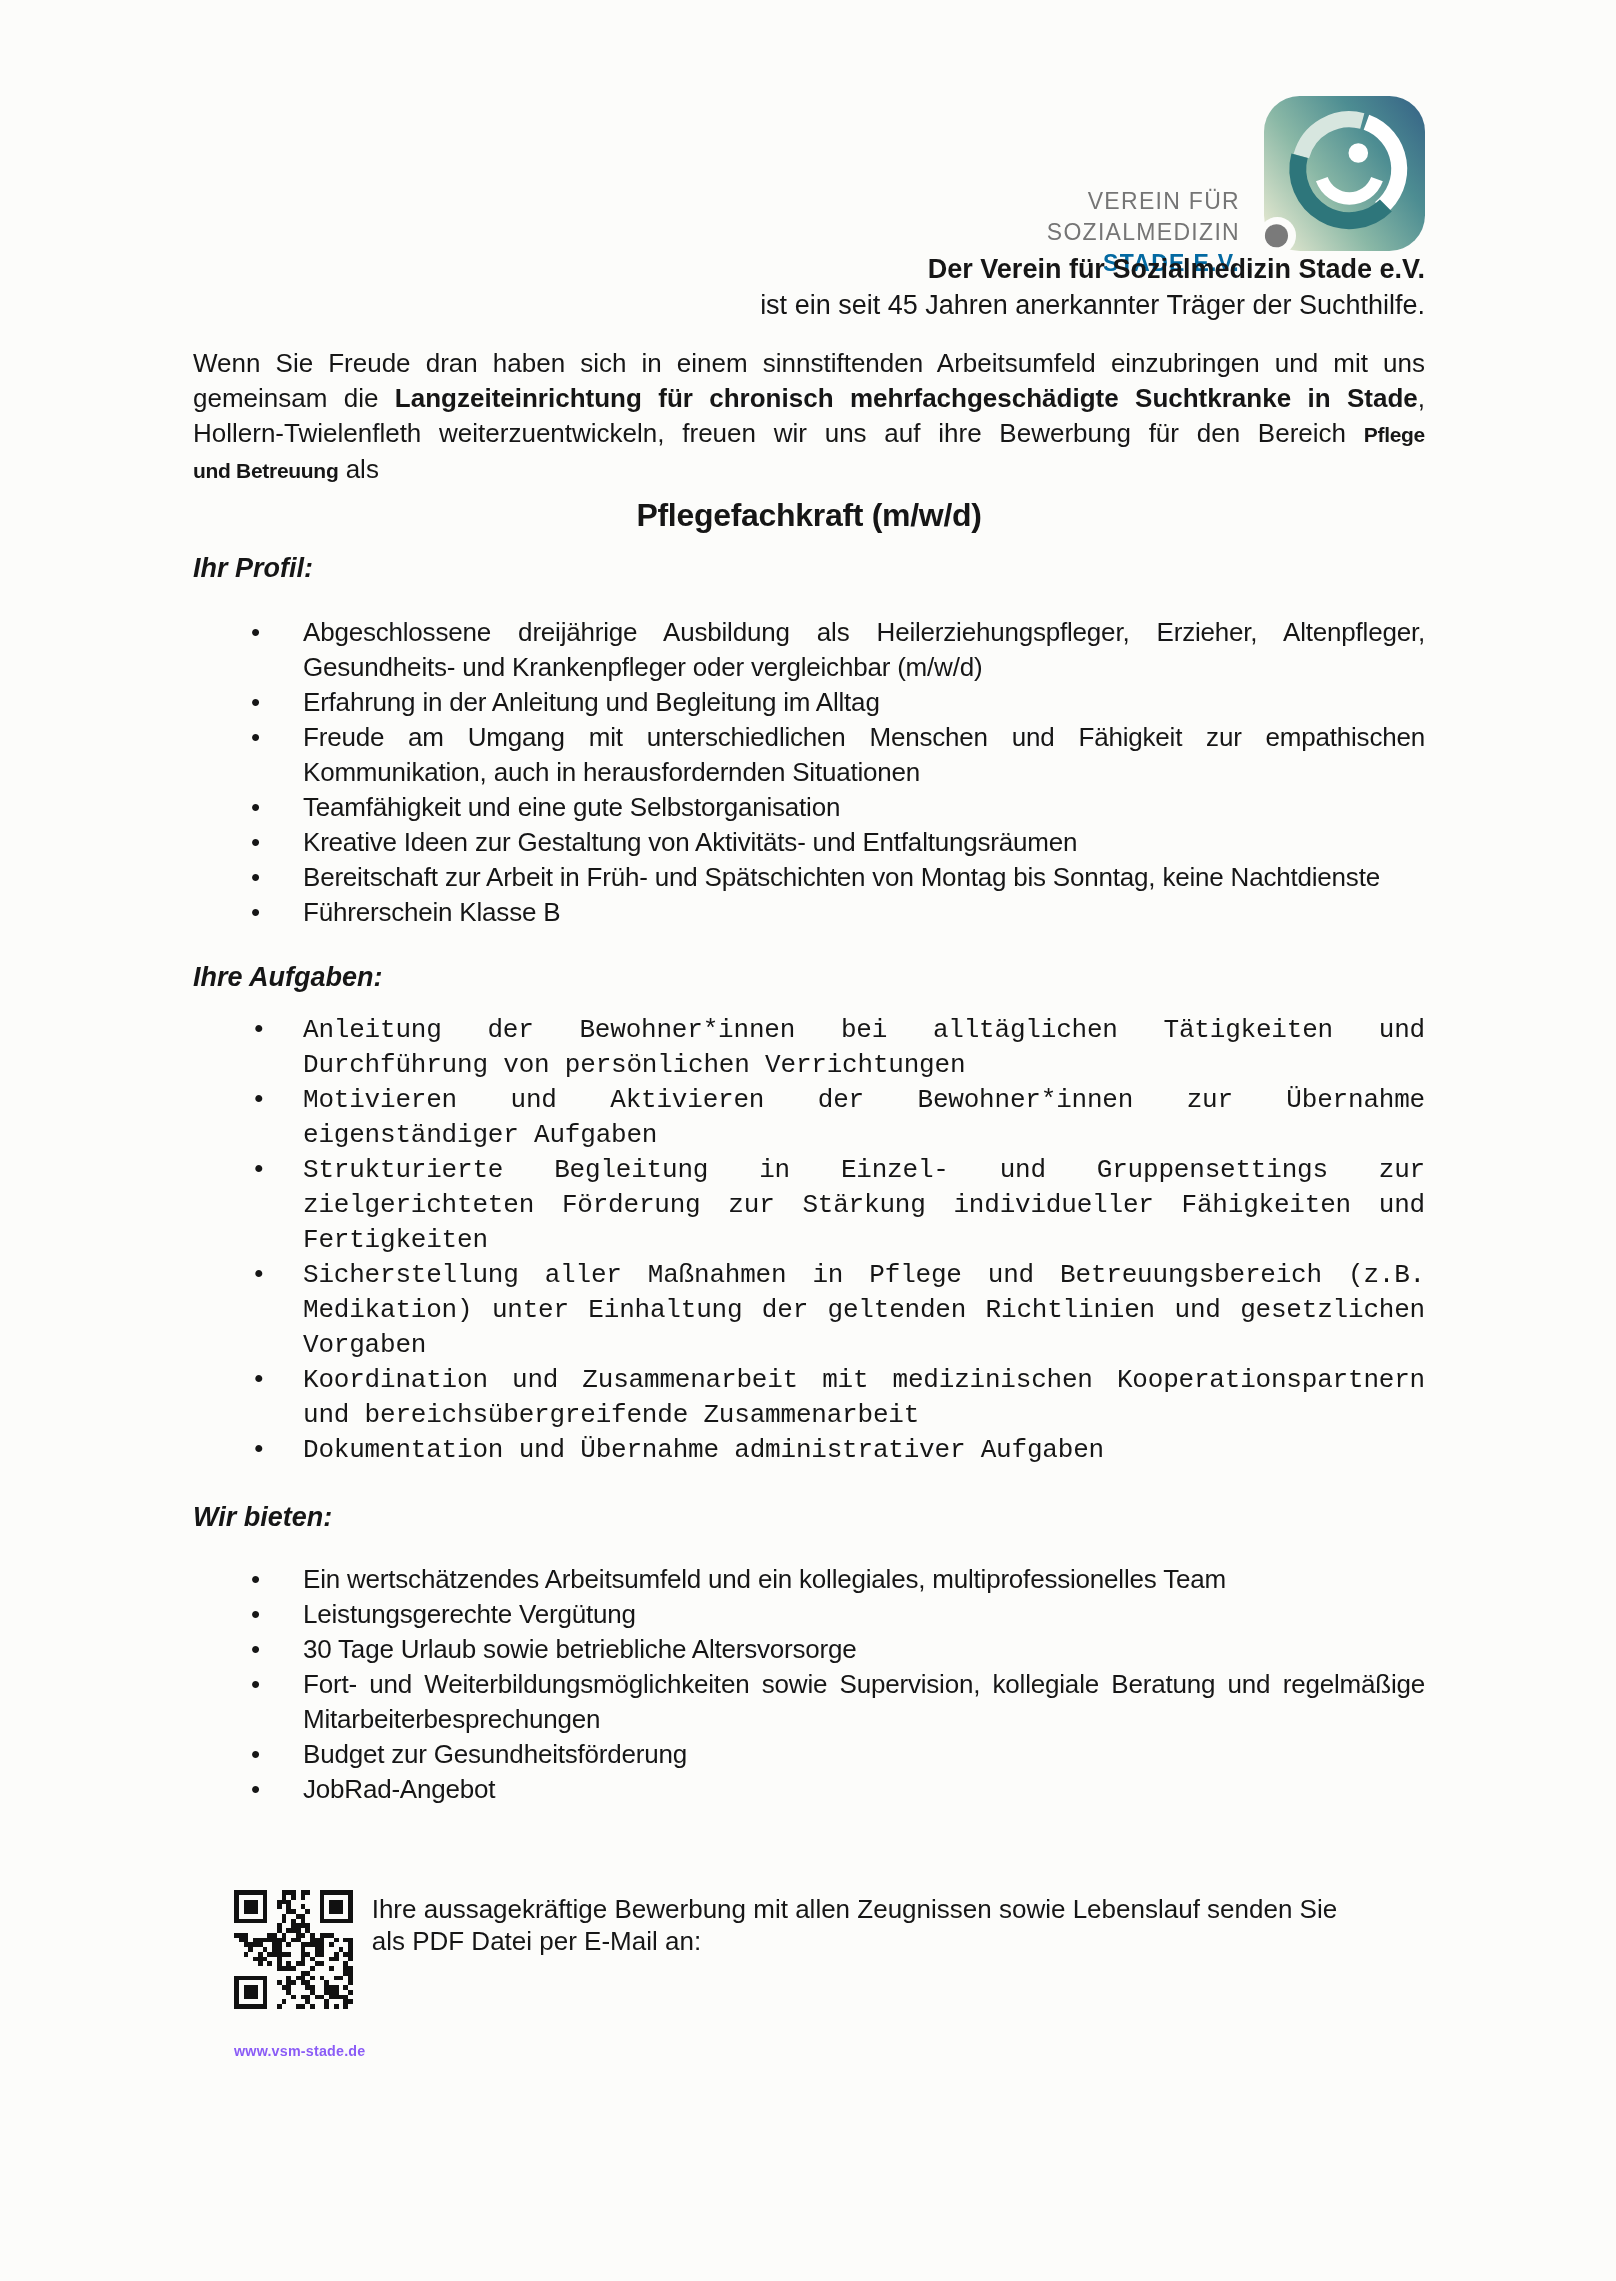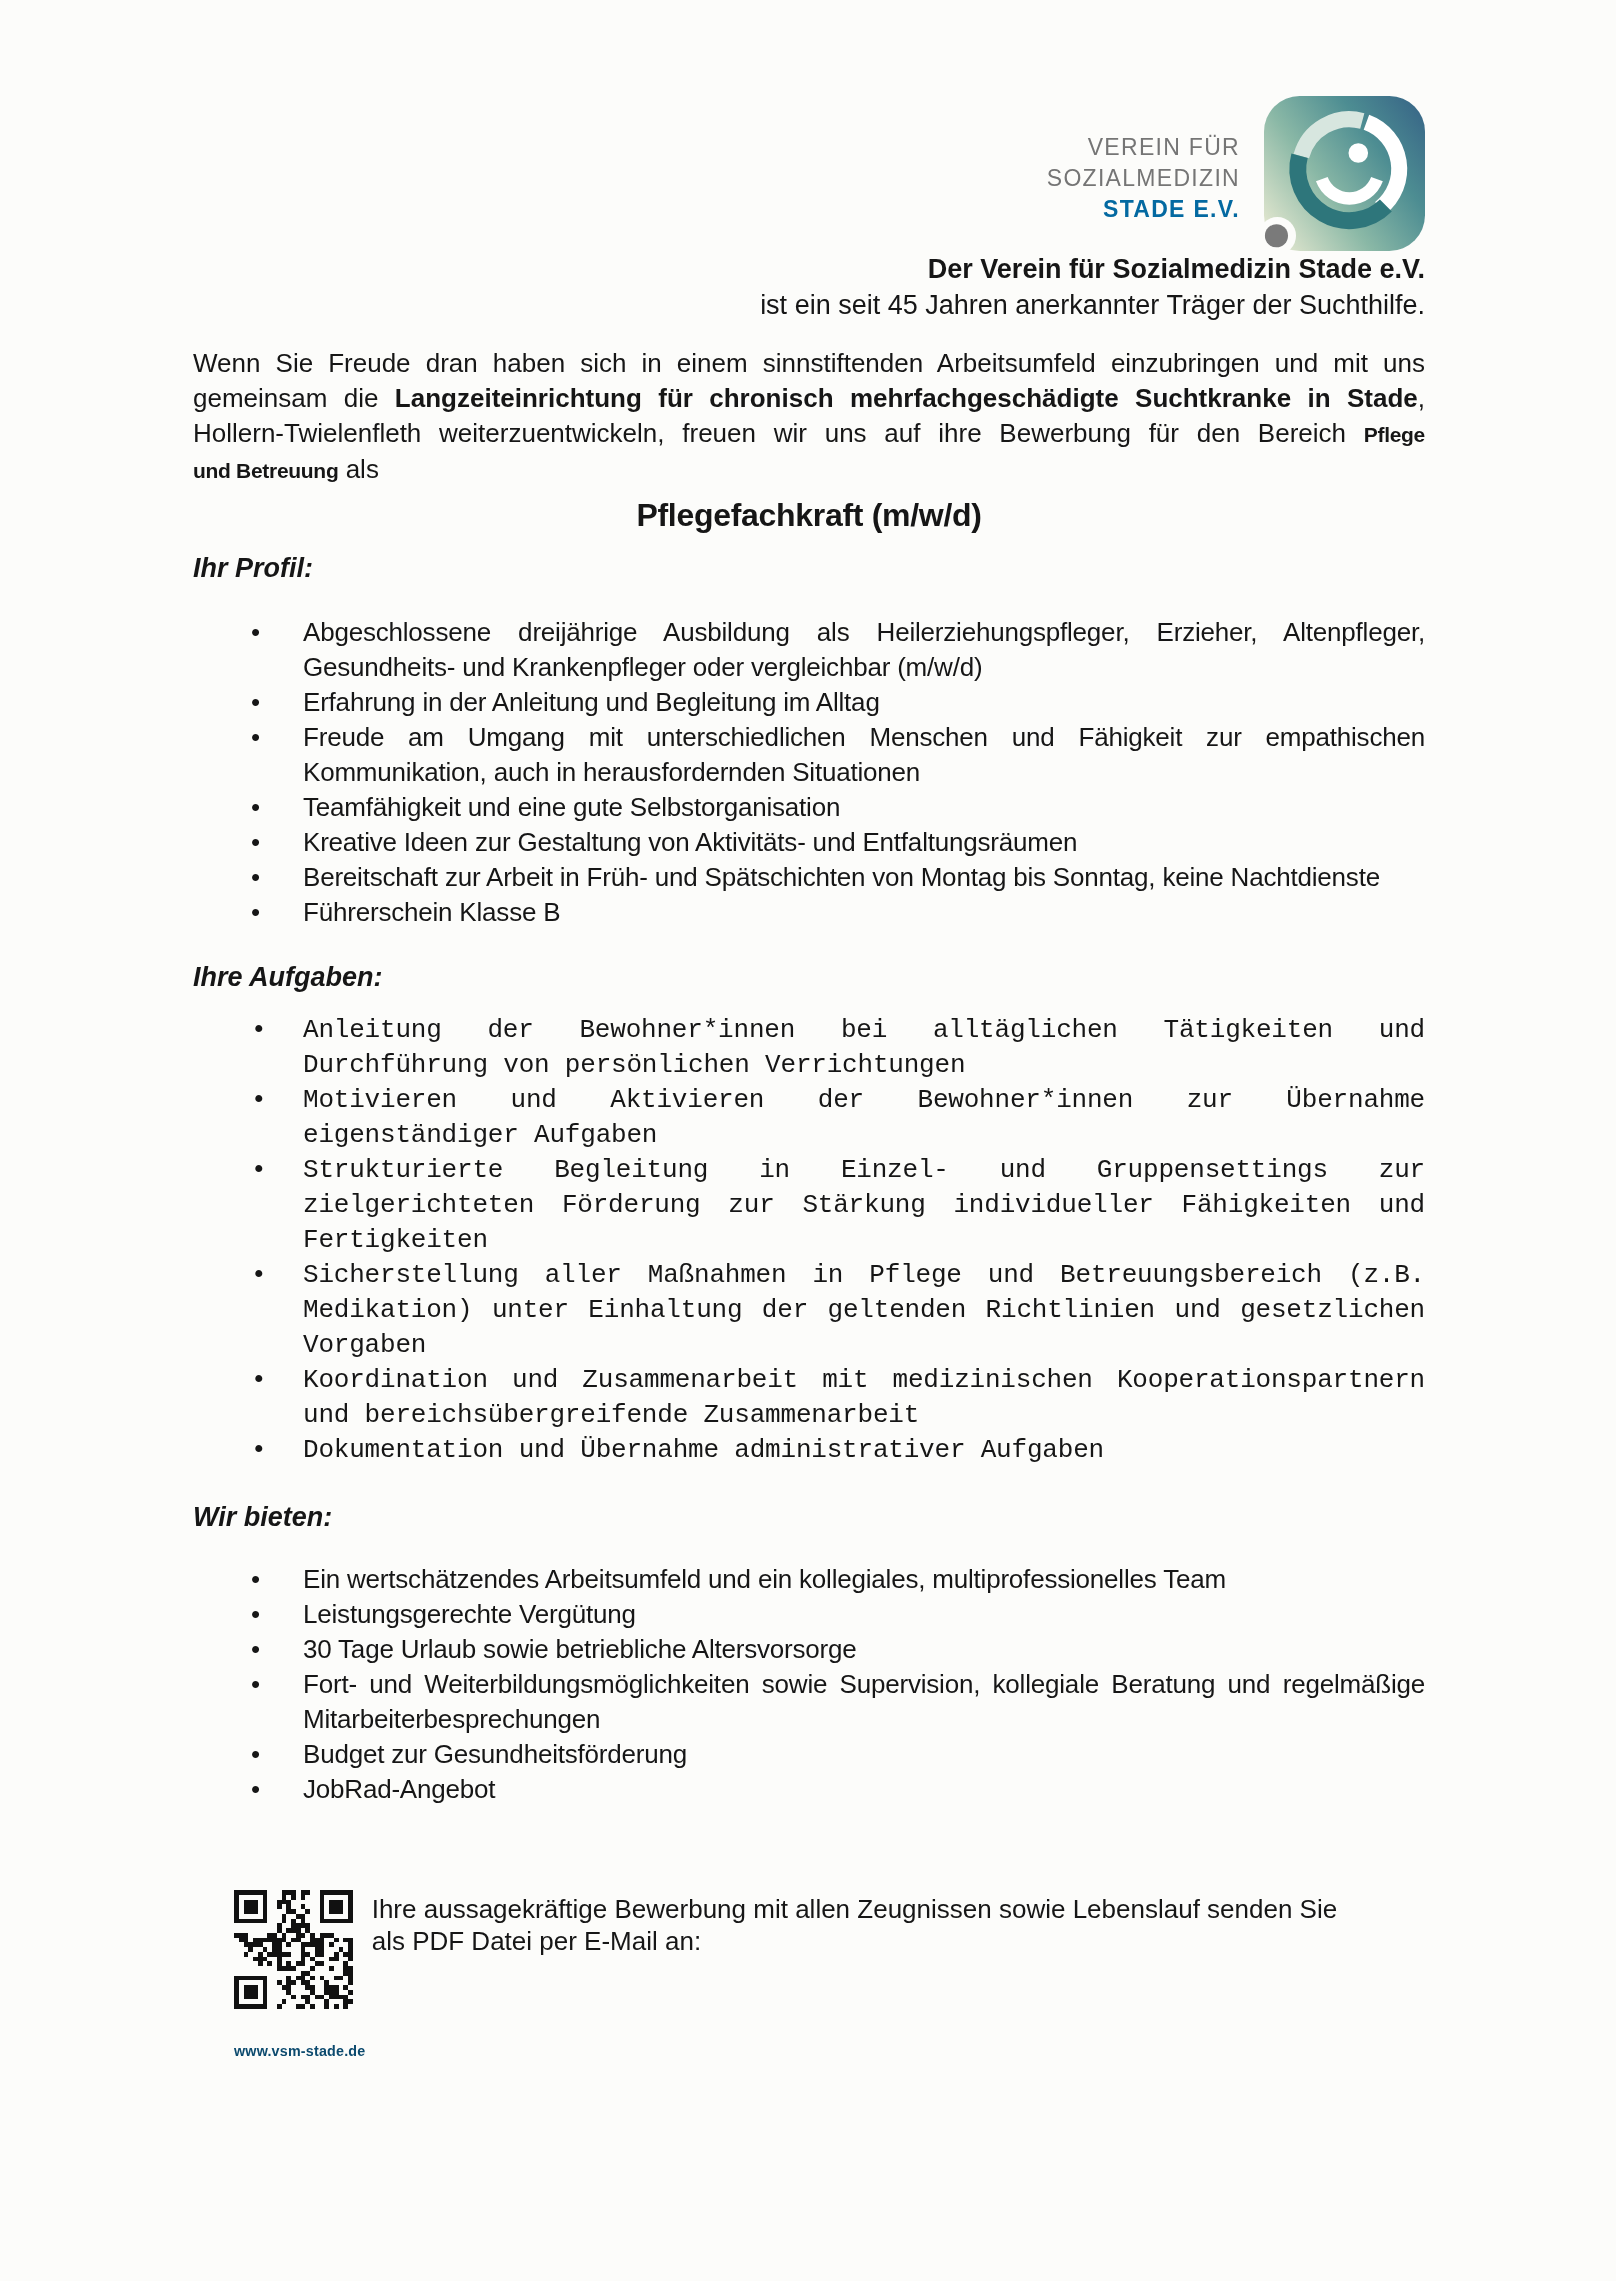--- a/index.html
+++ b/index.html
@@ -16,21 +16,21 @@
   }
   
   .logo-row{
     margin-top:78px;
     height:173px;
     display:flex;
     justify-content:flex-end;
     align-items:flex-start;
   }
   .logo-text{
-    margin-top:54px;
+    margin-top:108px;
     margin-right:24px;
     text-align:right;
     font-size:23px;
     line-height:31px;
     letter-spacing:1.3px;
     color:#757575;
   }
   .logo-text .l3{font-weight:bold;color:#0369a1;}
   .logo-icon{display:block;margin-top:18px;}
   
@@ -94,21 +94,21 @@
     flex:0 0 auto;
   }
   .qr-col svg{display:block;}
   .www{
     margin-top:34px;
     width:119px;
     text-align:center;
     font-size:14.3px;
     font-weight:bold;
     letter-spacing:0.2px;
-    color:#0c4a6e;
+    color:#8b5cf6;
     white-space:nowrap;
   }
   .contact{
     margin-left:18.7px;
     margin-top:3px;
     font-size:26px;
     line-height:32px;
   }
 </style>
 </head>

